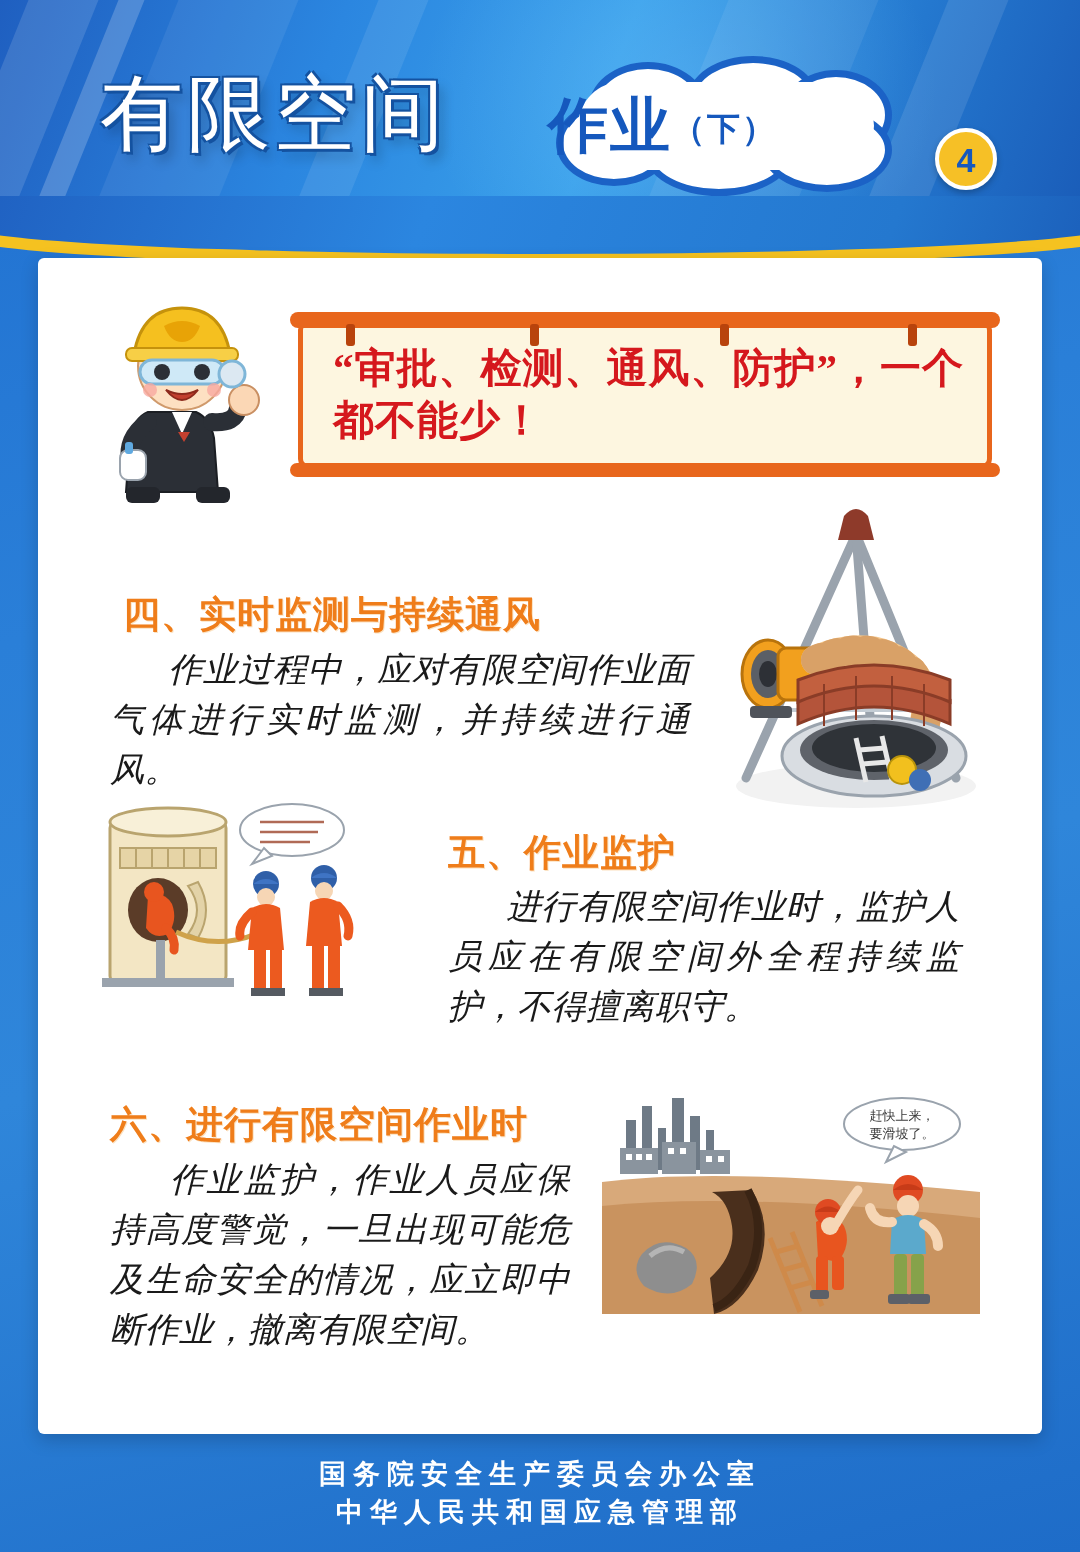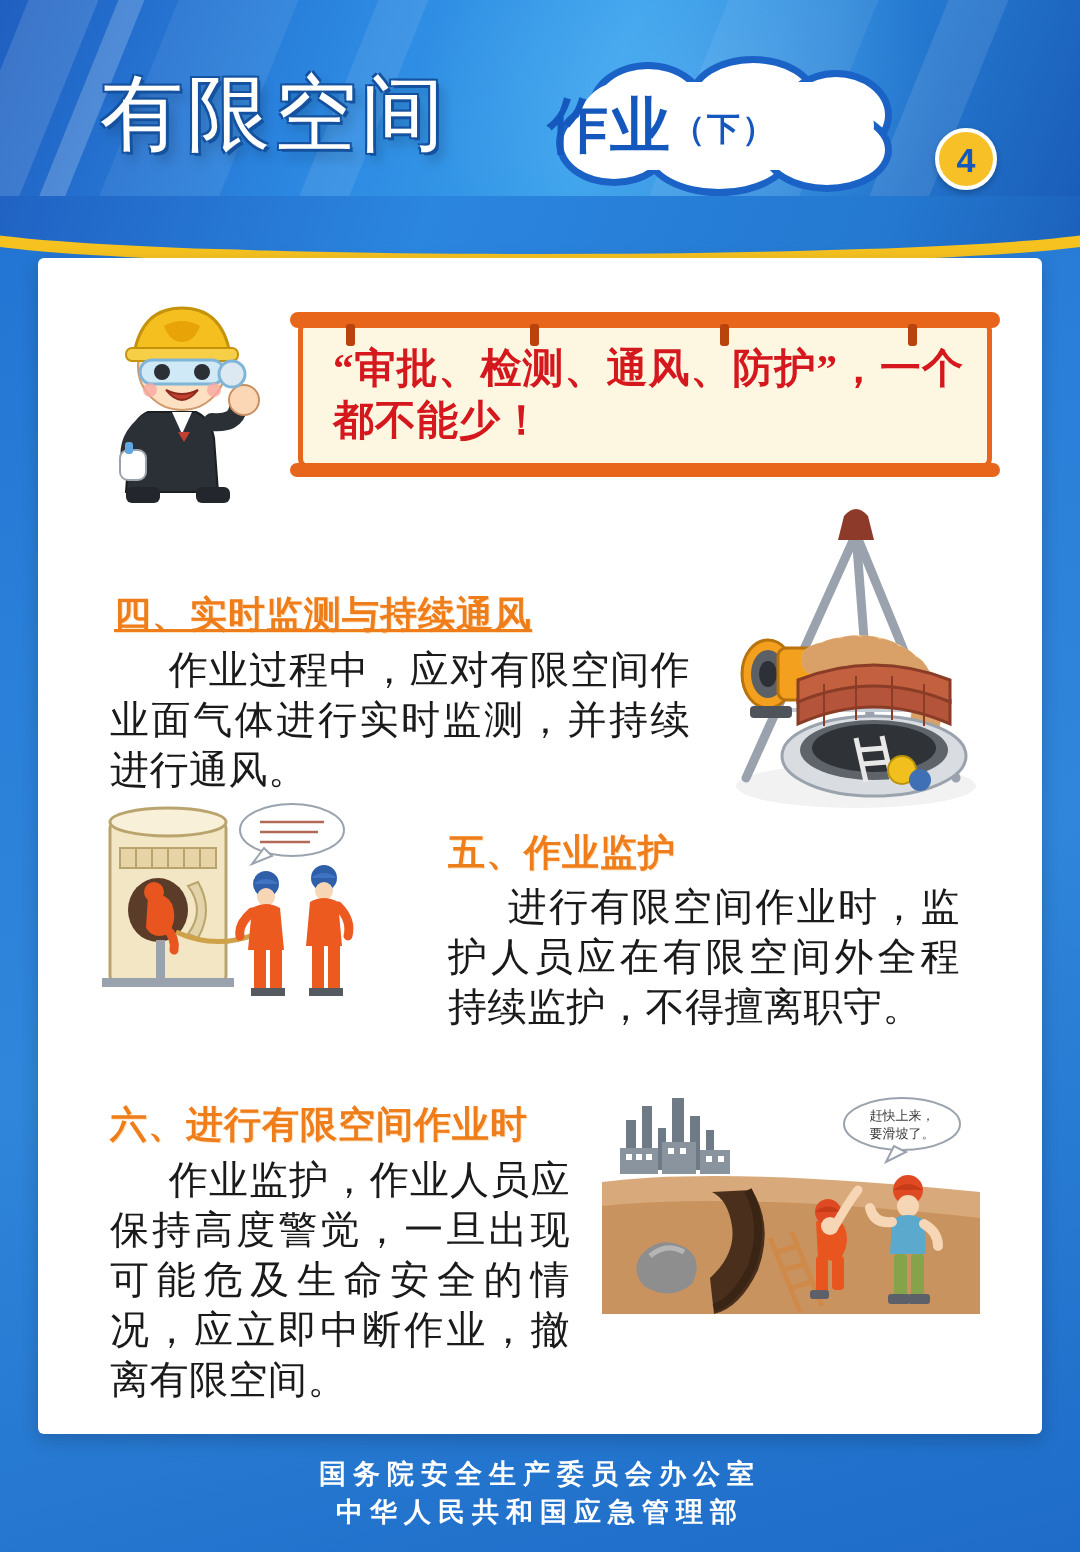--- a/index.html
+++ b/index.html
@@ -219,30 +219,31 @@
     position: absolute;
     font-size: 37px;
     font-weight: bold;
     color: #ef7d1a;
     letter-spacing: 1px;
     font-family: "Liberation Sans", sans-serif;
     text-shadow: 1px 1px 0 #fbe3c4;
   }
   .sec-body {
     position: absolute;
-    font-size: 39px;
+    font-size: 34px;
     line-height: 50px;
     color: #1a1a1a;
     letter-spacing: 0.5px;
     text-align: justify;
     font-family: "Liberation Serif", serif;
-  }
-
-  
-  .s4-head { left: 114px; top: 590px; text-decoration: underline; }
+    font-style: italic;
+  }
+
+  
+  .s4-head { left: 123px; top: 590px; }
   .s4-body { left: 110px; top: 645px; width: 580px; }
   .art-tripod {
     position: absolute;
     left: 706px; top: 498px;
     width: 290px; height: 320px;
   }
 
   
   .s5-head { left: 448px; top: 828px; }
   .s5-body { left: 448px; top: 882px; width: 512px; }

